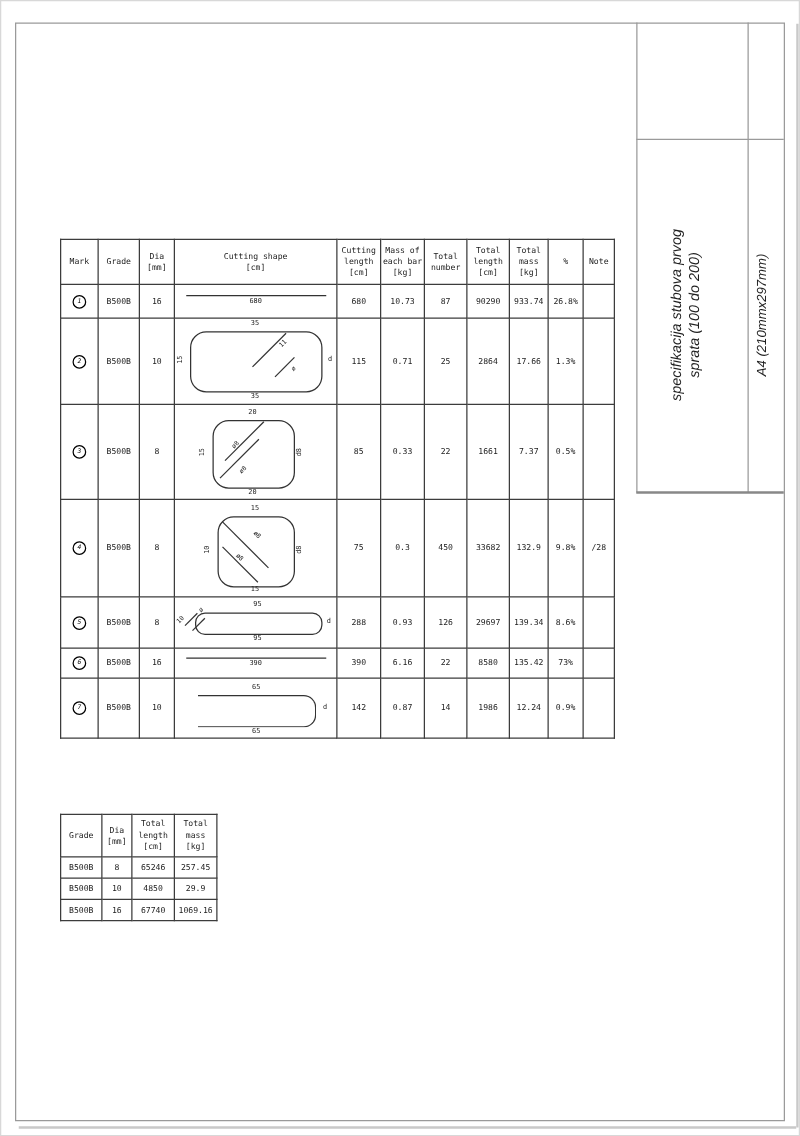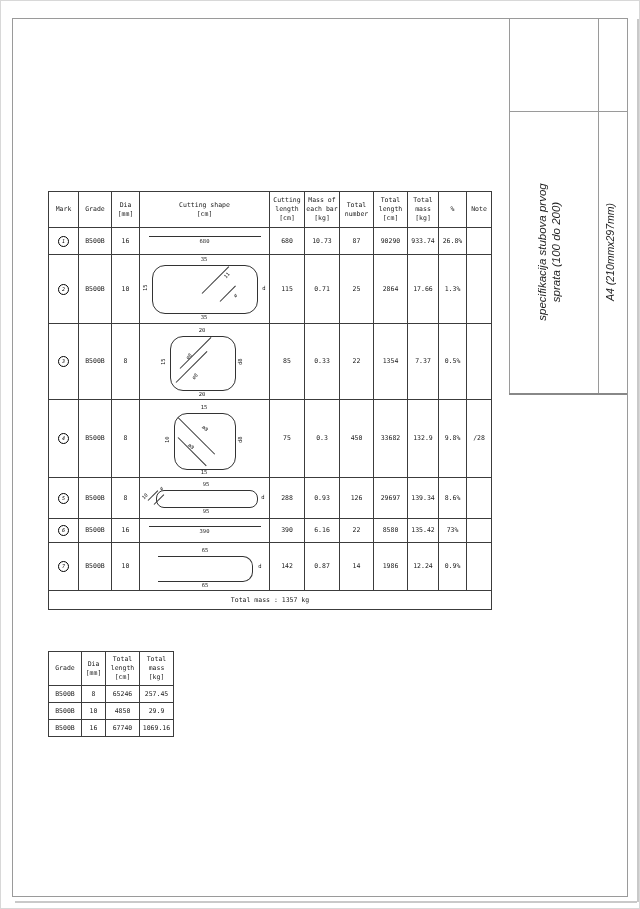--- a/index.html
+++ b/index.html
@@ -163,21 +163,21 @@
           <span class="vdim" style="left:97px;top:35px;">d8</span>
           <div class="dline" style="left:40px;top:44px;width:44px;transform:rotate(-45deg);"></div>
           <div class="dline" style="left:36px;top:58px;width:44px;transform:rotate(-45deg);"></div>
           <span class="ddim" style="left:46px;top:30px;transform:rotate(-45deg);">ø8</span>
           <span class="ddim" style="left:52px;top:50px;transform:rotate(-45deg);">ø8</span>
         </div>
       </td>
       <td>85</td>
       <td>0.33</td>
       <td>22</td>
-      <td>1354</td>
+      <td>1661</td>
       <td>7.37</td>
       <td>0.5%</td>
       <td></td>
     </tr>
 
     <tr style="height:78px">
       <td><span class="mark">
               <i>4</i>
             </span></td>
       <td>B500B</td>
@@ -268,23 +268,20 @@
       </td>
       <td>142</td>
       <td>0.87</td>
       <td>14</td>
       <td>1986</td>
       <td>12.24</td>
       <td>0.9%</td>
       <td></td>
     </tr>
 
-    <tr style="height:19px">
-      <td colspan="11">Total mass : 1357 kg</td>
-    </tr>
   </tbody>
     </table>
 
   <table class="abs sum">
     <colgroup>
       <col style="width:33px">
         <col style="width:24px">
         <col style="width:34px">
         <col style="width:34px">
     </colgroup>

